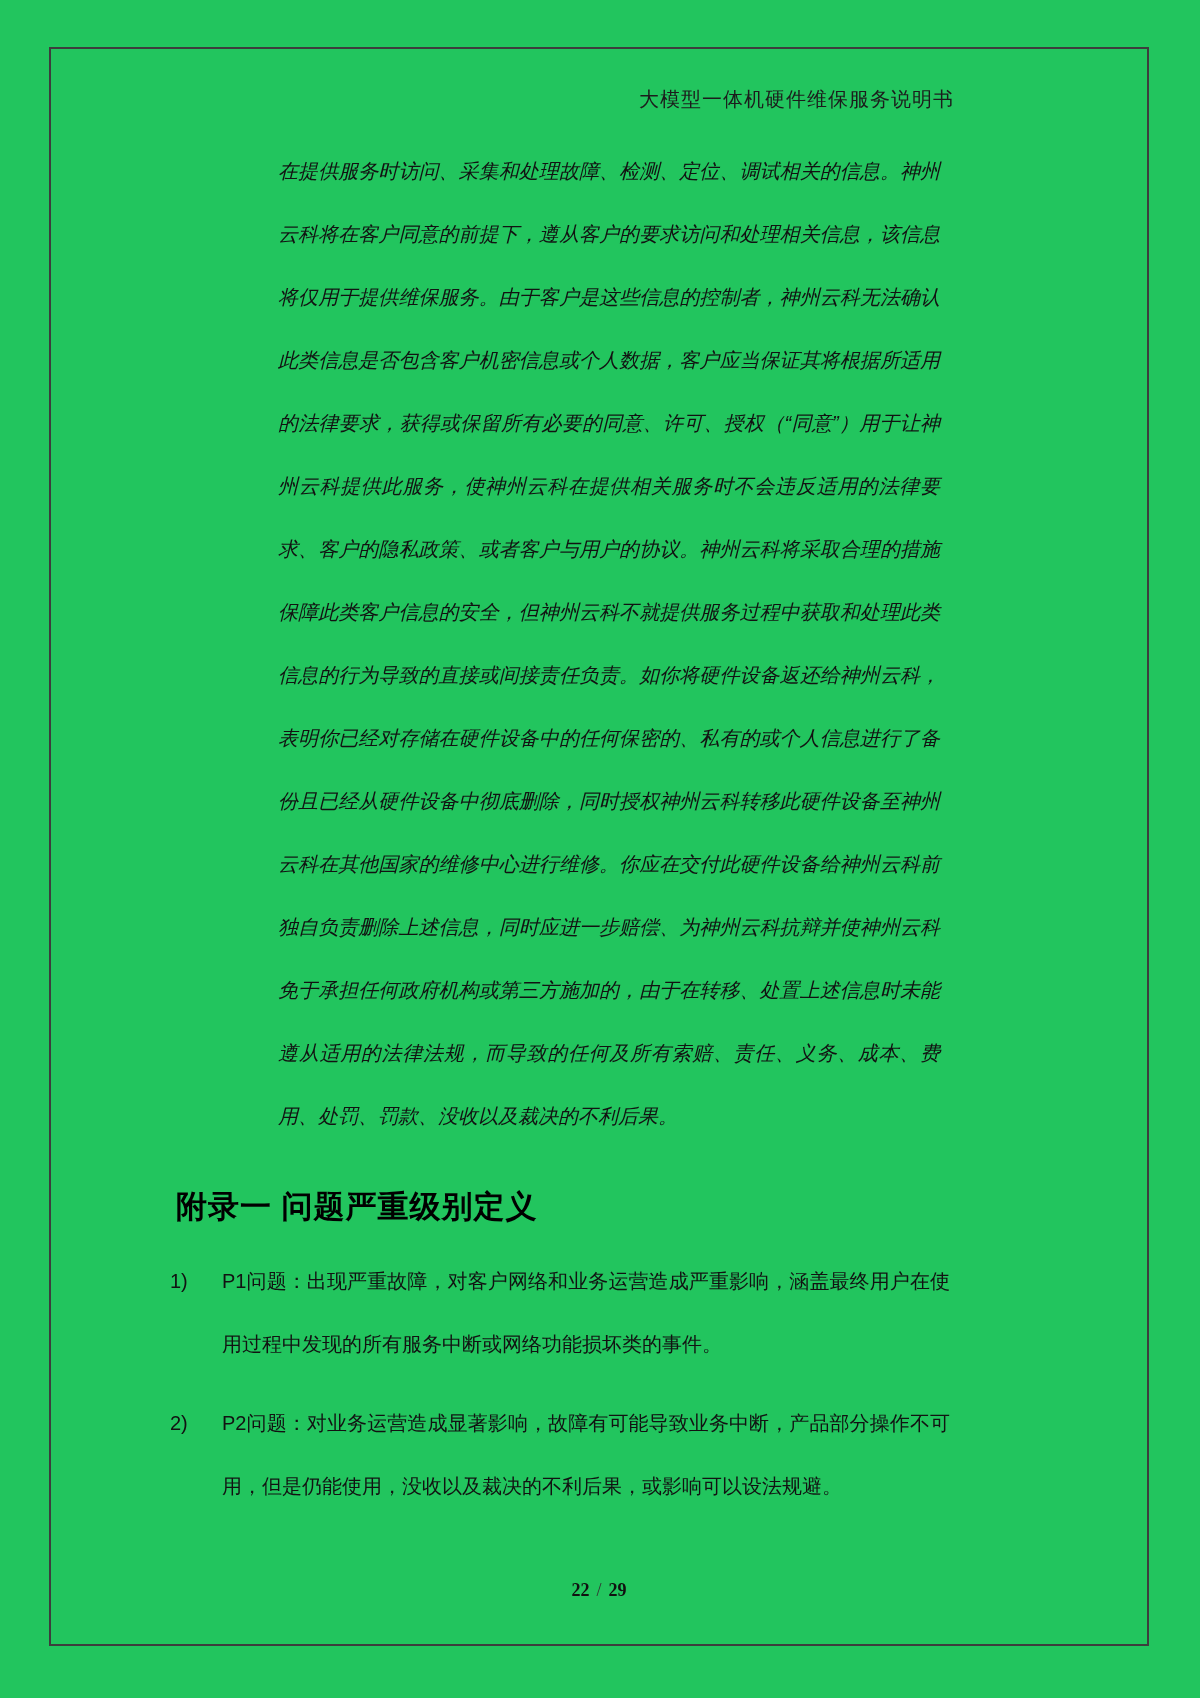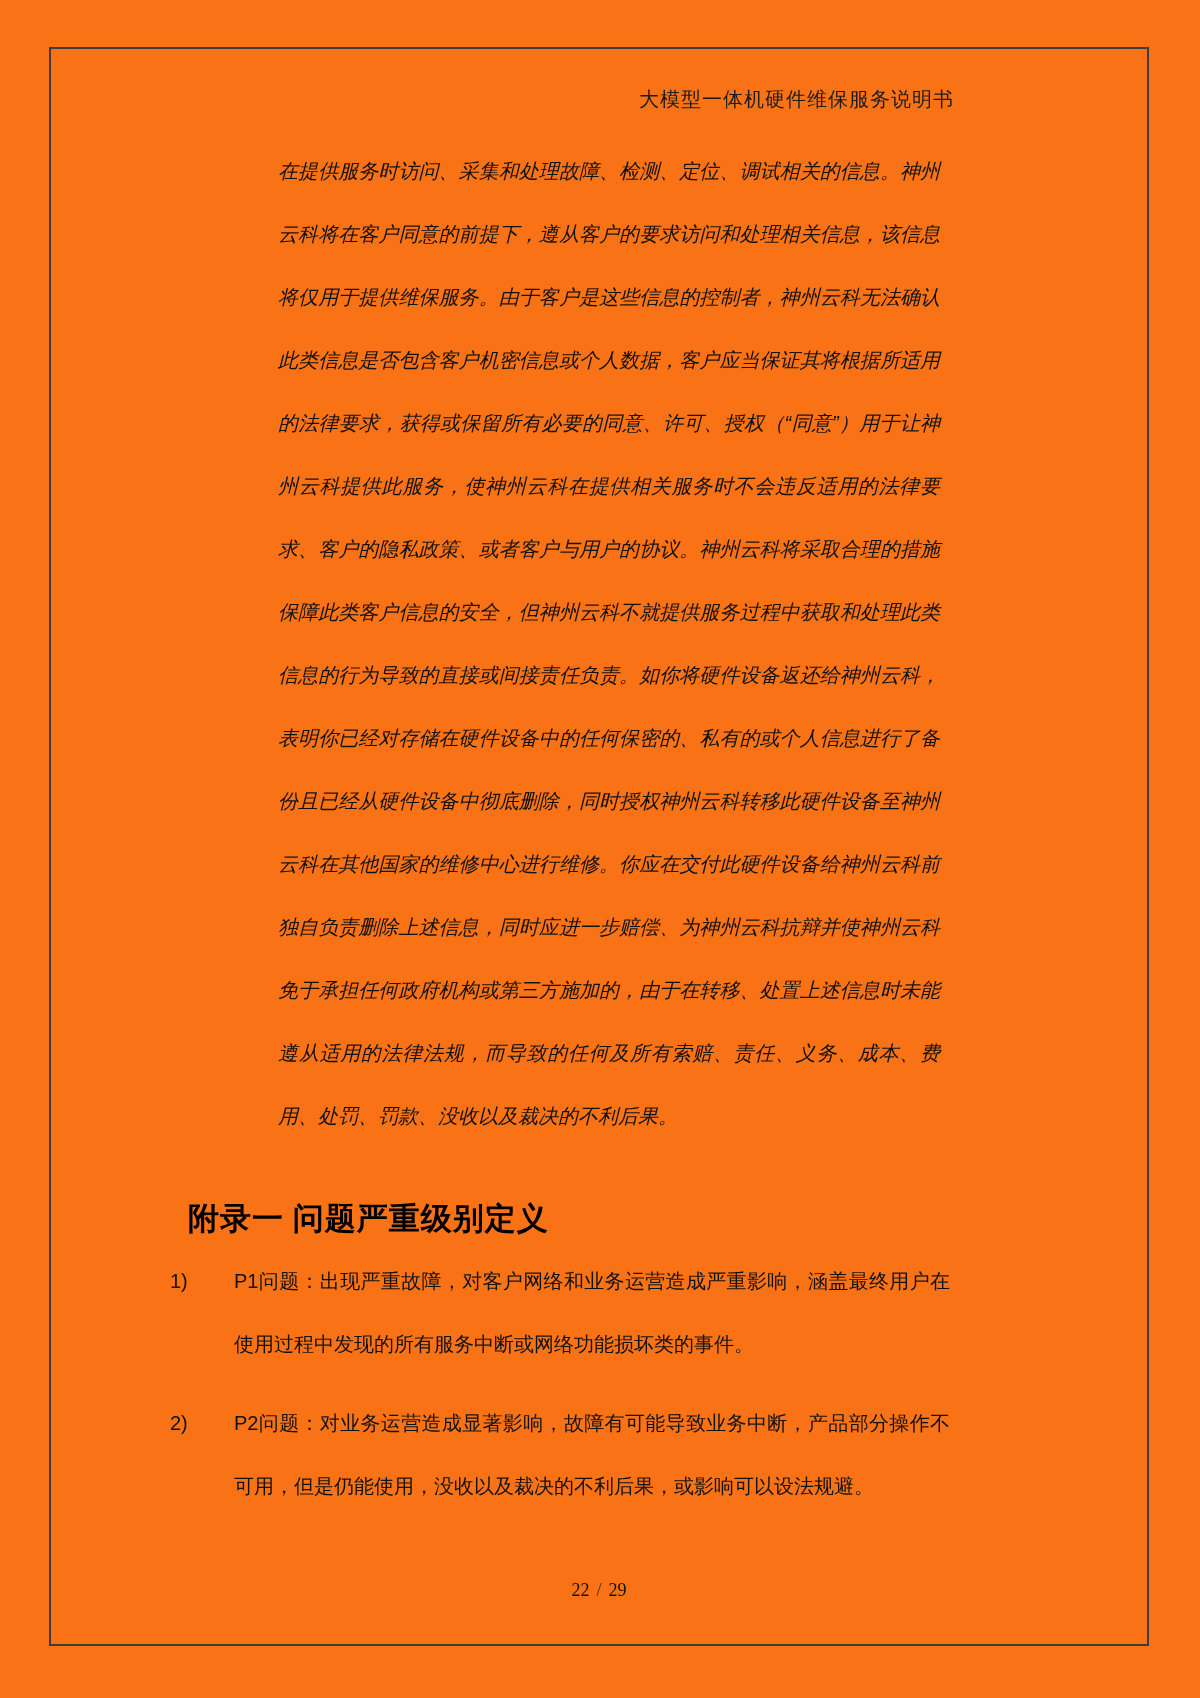--- a/index.html
+++ b/index.html
@@ -4,21 +4,21 @@
 <style>
   html, body {
     margin: 0;
     padding: 0;
     background: #ffffff;
   }
   .canvas {
     position: relative;
     width: 1200px;
     height: 1698px;
-    background: #f97316;
+    background: #22c55e;
     overflow: hidden;
     font-family: "Liberation Sans", sans-serif;
     color: #151515;
   }
   .page-border {
     position: absolute;
     left: 49px;
     top: 47px;
     width: 1100px;
     height: 1599px;
@@ -45,27 +45,26 @@
     font-size: 20px;
     line-height: 63px;
     text-align: justify;
     color: #121212;
     font-style: italic;
   }
   .appendix-heading {
     position: absolute;
     left: 176px;
     top: 1186px;
-    margin: 12px;
+    margin: 0;
     font-size: 31px;
     font-weight: bold;
     color: #000000;
     letter-spacing: 1px;
     white-space: nowrap;
-    font-family: Liberation Serif, serif;
   }
   .severity-list {
     position: absolute;
     left: 170px;
     top: 1250px;
     width: 780px;
     margin: 0;
     padding: 0;
     list-style: none;
   }
@@ -79,34 +78,33 @@
   .severity-list li + li {
     margin-top: 16px;
   }
   .severity-list .marker {
     flex: 0 0 52px;
     white-space: nowrap;
   }
   .severity-list .item-text {
     flex: 1 1 auto;
     text-align: justify;
-    margin-left: 12px;
   }
   .page-footer {
     position: absolute;
     left: 49px;
     top: 1580px;
     width: 1100px;
     text-align: center;
     font-family: "Liberation Serif", serif;
     font-size: 18px;
     color: #111111;
   }
   .page-footer .page-num {
-    font-weight: normal;
+    font-weight: bold;
   }
   .page-footer .sep {
     font-weight: normal;
     color: #333333;
     margin: 0 7px;
   }
 </style>
 </head>
 <body>
 

